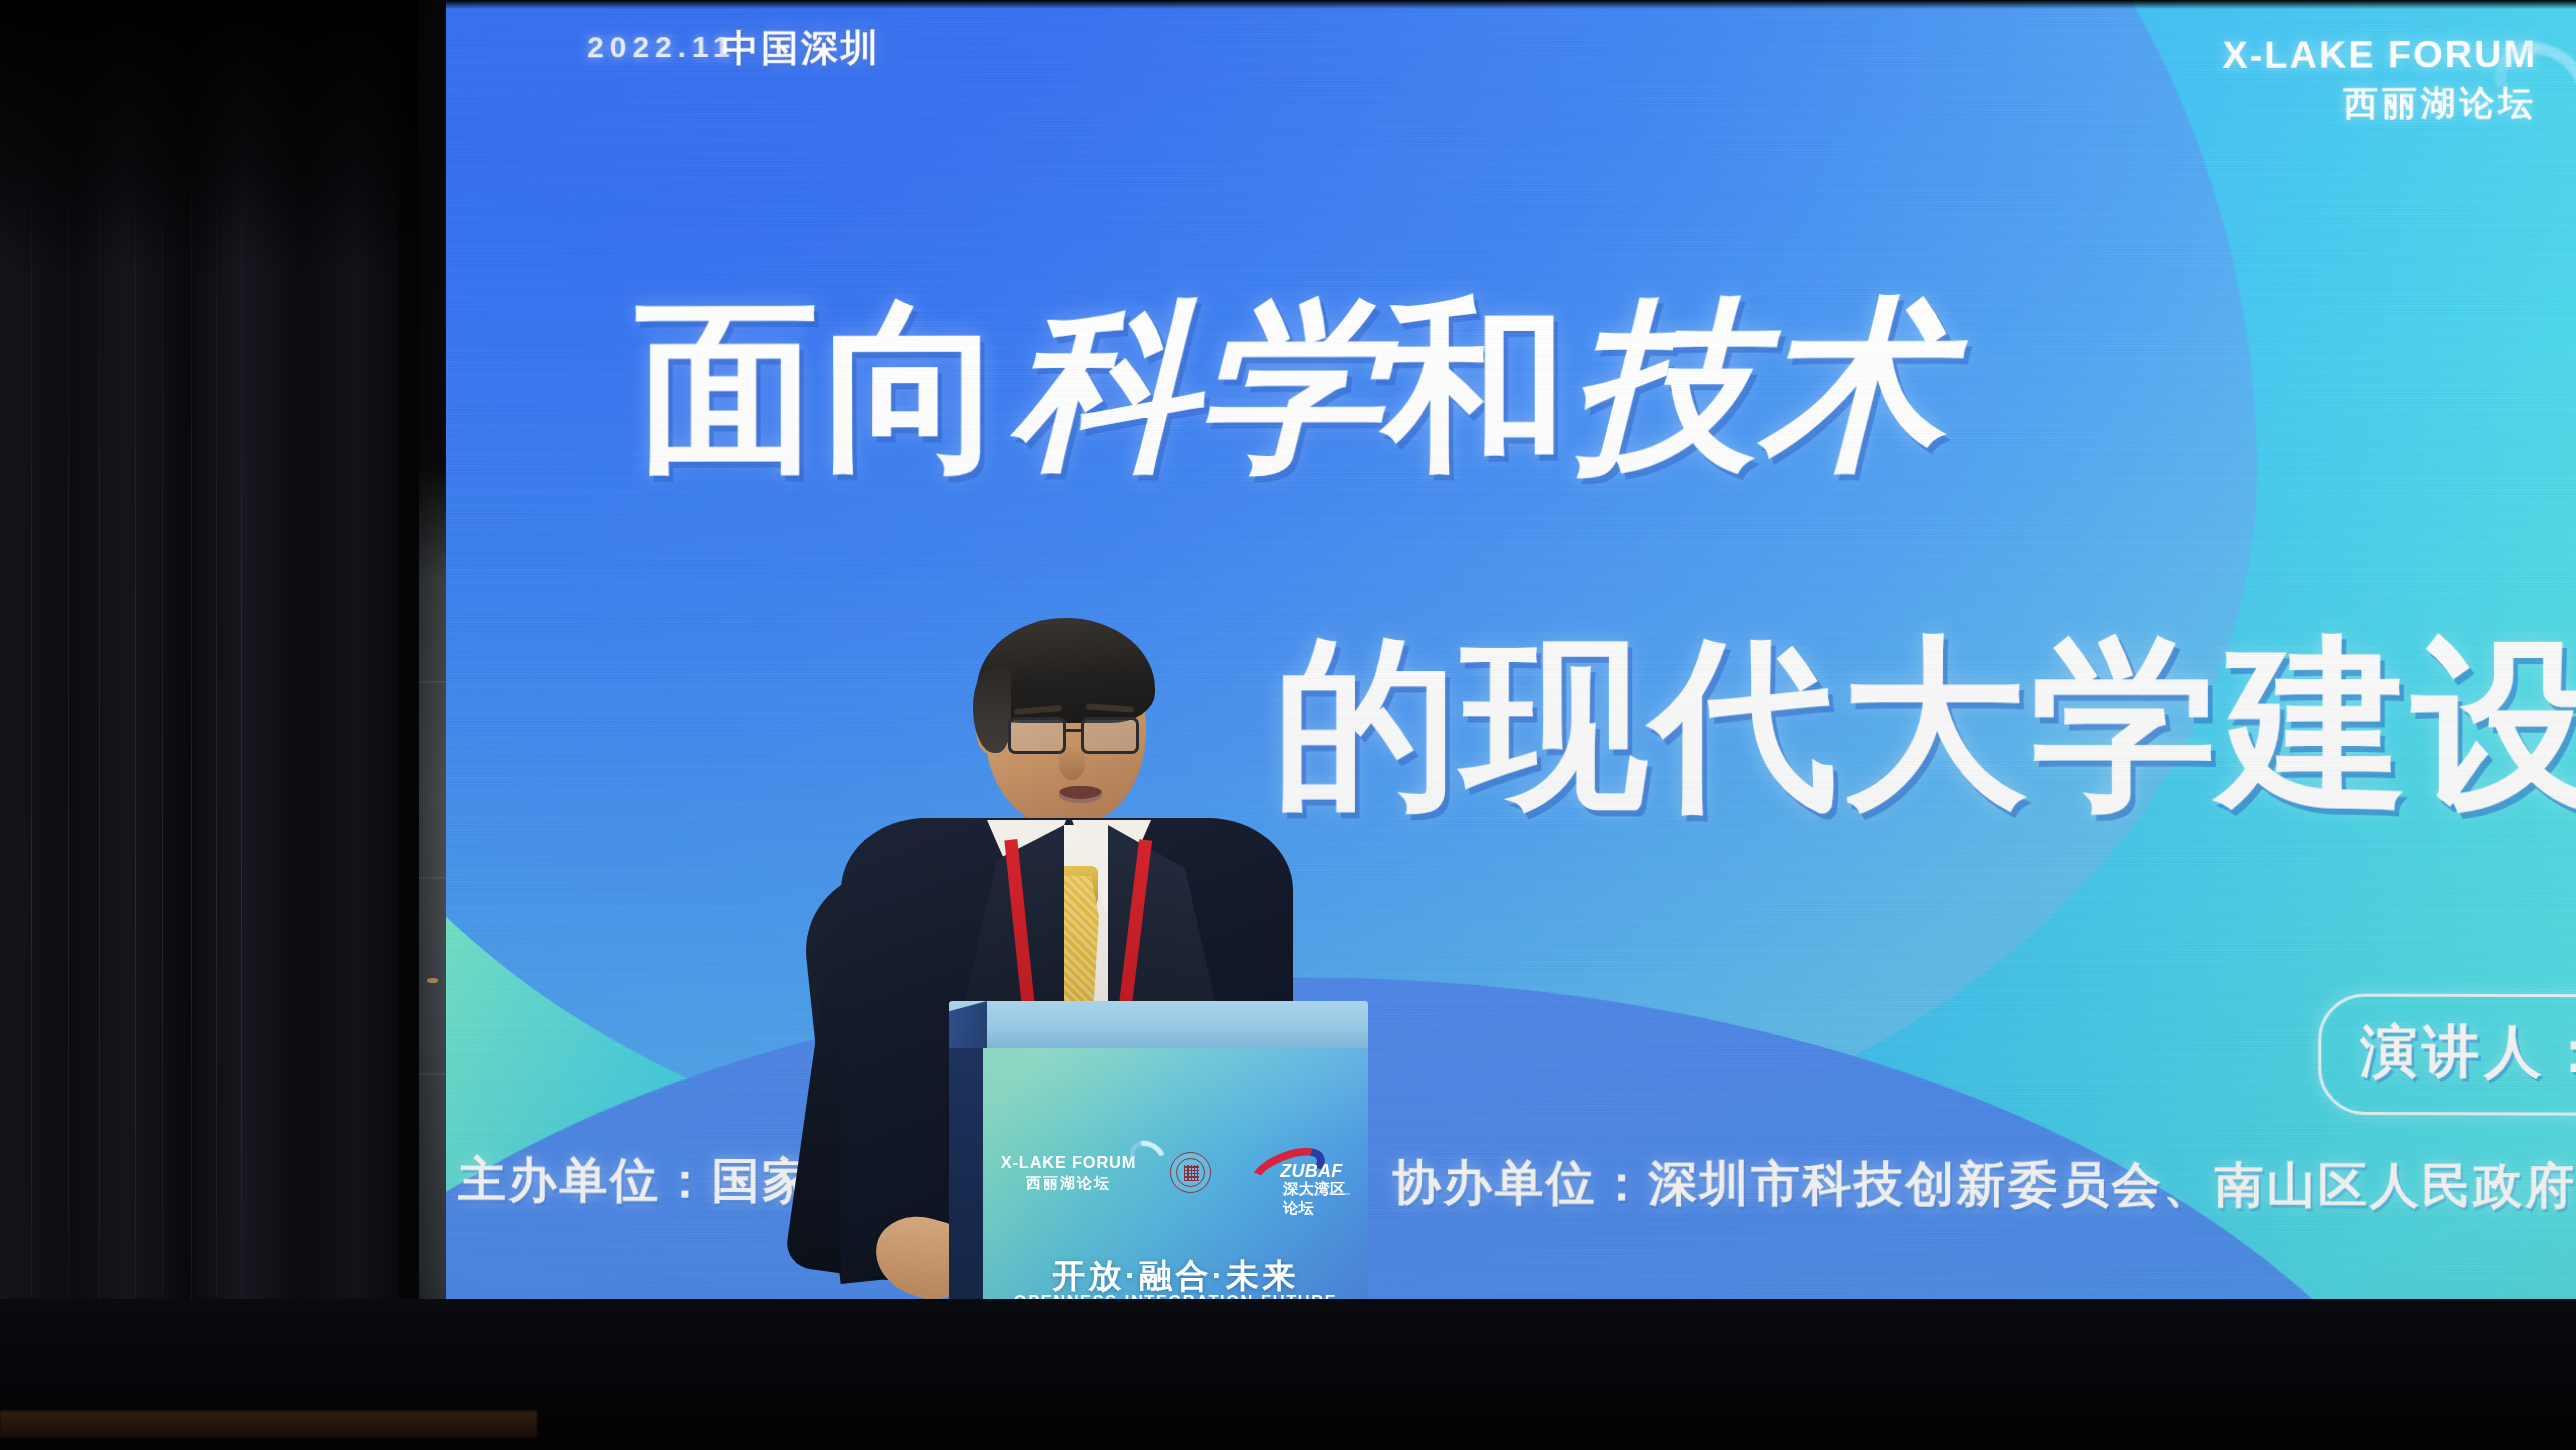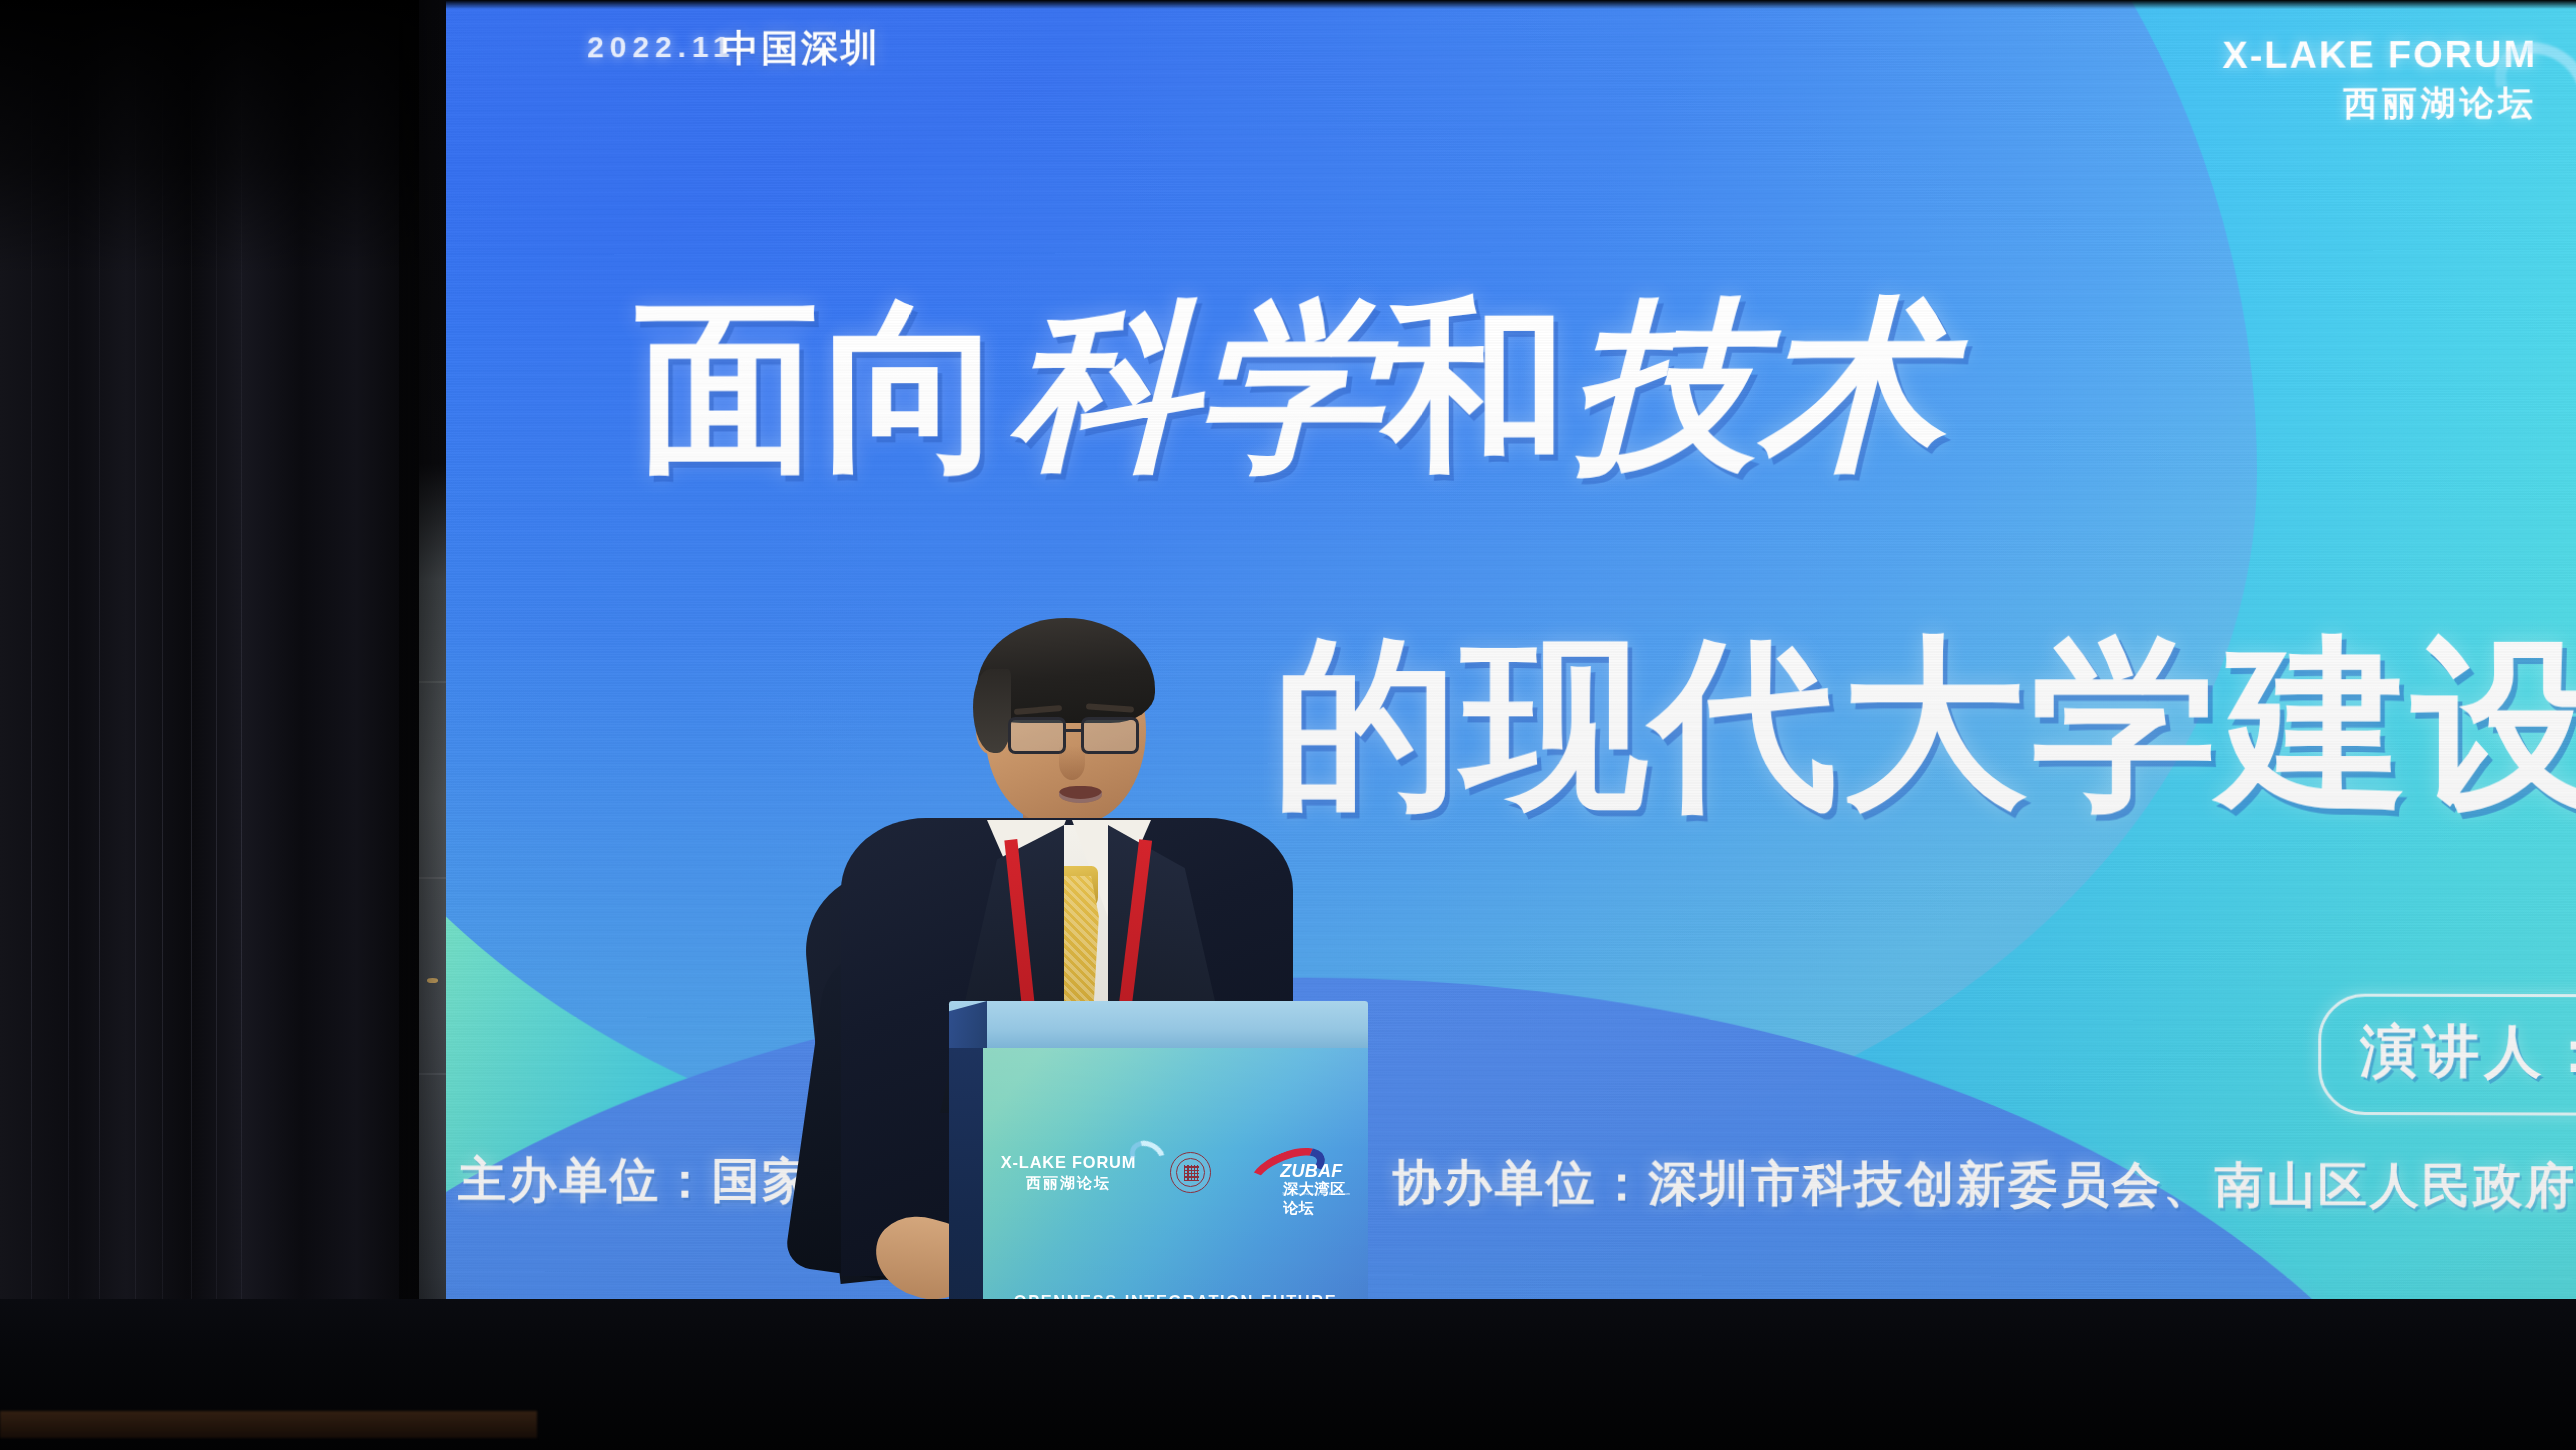--- a/index.html
+++ b/index.html
@@ -576,20 +576,21 @@
         </div>
         <div class="logo-szu"></div>
         <div class="logo-zubaf">
           <div class="zb-swoosh"></div>
           <div class="zb-en">ZUBAF</div>
           <div class="zb-cn">深大湾区论坛</div>
           <div class="zb-sub">Shenzhen University Bay Area Forum</div>
         </div>
       </div>
 
+      <div class="pod-slogan">开放·融合·未来</div>
       <div class="pod-slogan-en">OPENNESS·INTEGRATION·FUTURE</div>
       <div class="pod-forum-cn">2022 湾区校长论坛暨深圳大学40周年校庆学术论坛</div>
       <div class="pod-forum-en1">Greater Bay Area University Presidents Forum &amp;</div>
       <div class="pod-forum-en2">Shenzhen University 40th Anniversary Academic Forum</div>
       <div class="pod-date">2022.11.16  中国·深圳</div>
     </div>
     <div class="pod-top">
       <div class="pod-top-edge"></div>
     </div>
   </div>

